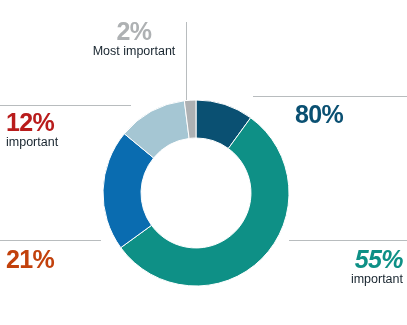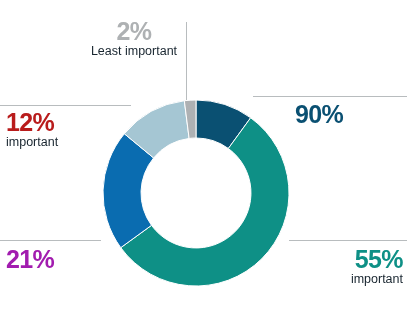--- a/index.html
+++ b/index.html
@@ -53,22 +53,22 @@
     color: #18252f;
     white-space: nowrap;
   }
 
   .align-right { text-align: right; }
   .align-left  { text-align: left; }
   .align-center{ text-align: center; }
 
   
   .c-most-important        { color: #0a5072; }
-  .c-one-of-the-most       { color: #0e9086; }
-  .c-equally-important     { color: #a21caf; }
+  .c-one-of-the-most       { color: #0e9086; font-style: italic; }
+  .c-equally-important     { color: #c2410c; }
   .c-one-of-the-least      { color: #b91c1c; }
   .c-least-important       { color: #aeb1b3; }
 
   
   #callout-least-important   { left: 84px;  top: 18px;  width: 100px; }
   #callout-most-important    { left: 295px; top: 101px; width: 112px; }
   #callout-one-of-the-least  { left: 6px;   top: 109px; width: 110px; }
   #callout-equally-important { left: 6px;   top: 246px; width: 140px; }
   #callout-one-of-the-most   { left: 270px; top: 246px; width: 133px; }
 </style>
@@ -92,25 +92,25 @@
         <path d="M 196.00 100.00 A 93 93 0 0 1 250.66 117.76 L 228.33 148.50 A 55 55 0 0 0 196.00 138.00 Z" fill="#0a5072" stroke="#ffffff" stroke-width="1"></path>
         <path d="M 250.66 117.76 A 93 93 0 1 1 120.76 247.66 L 151.50 225.33 A 55 55 0 1 0 228.33 148.50 Z" fill="#0e9086" stroke="#ffffff" stroke-width="1"></path>
         <path d="M 120.76 247.66 A 93 93 0 0 1 124.34 133.72 L 153.62 157.94 A 55 55 0 0 0 151.50 225.33 Z" fill="#0a6cb0" stroke="#ffffff" stroke-width="1"></path>
         <path d="M 124.34 133.72 A 93 93 0 0 1 184.34 100.73 L 189.11 138.43 A 55 55 0 0 0 153.62 157.94 Z" fill="#a5c6d3" stroke="#ffffff" stroke-width="1"></path>
         <path d="M 184.34 100.73 A 93 93 0 0 1 196.00 100.00 L 196.00 138.00 A 55 55 0 0 0 189.11 138.43 Z" fill="#aeb1b3" stroke="#ffffff" stroke-width="1"></path>
       </g>
   </svg>
 
   <div class="callout align-center" id="callout-least-important">
     <span class="pct c-least-important">2%</span>
-    <span class="sub">Least important</span>
+    <span class="sub">Most important</span>
   </div>
 
   <div class="callout align-left" id="callout-most-important">
-    <span class="pct c-most-important">90%</span>
+    <span class="pct c-most-important">80%</span>
   </div>
 
   <div class="callout align-left" id="callout-one-of-the-least">
     <span class="pct c-one-of-the-least">12%</span>
     <span class="sub">important</span>
   </div>
 
   <div class="callout align-left" id="callout-equally-important">
     <span class="pct c-equally-important">21%</span>
   </div>

